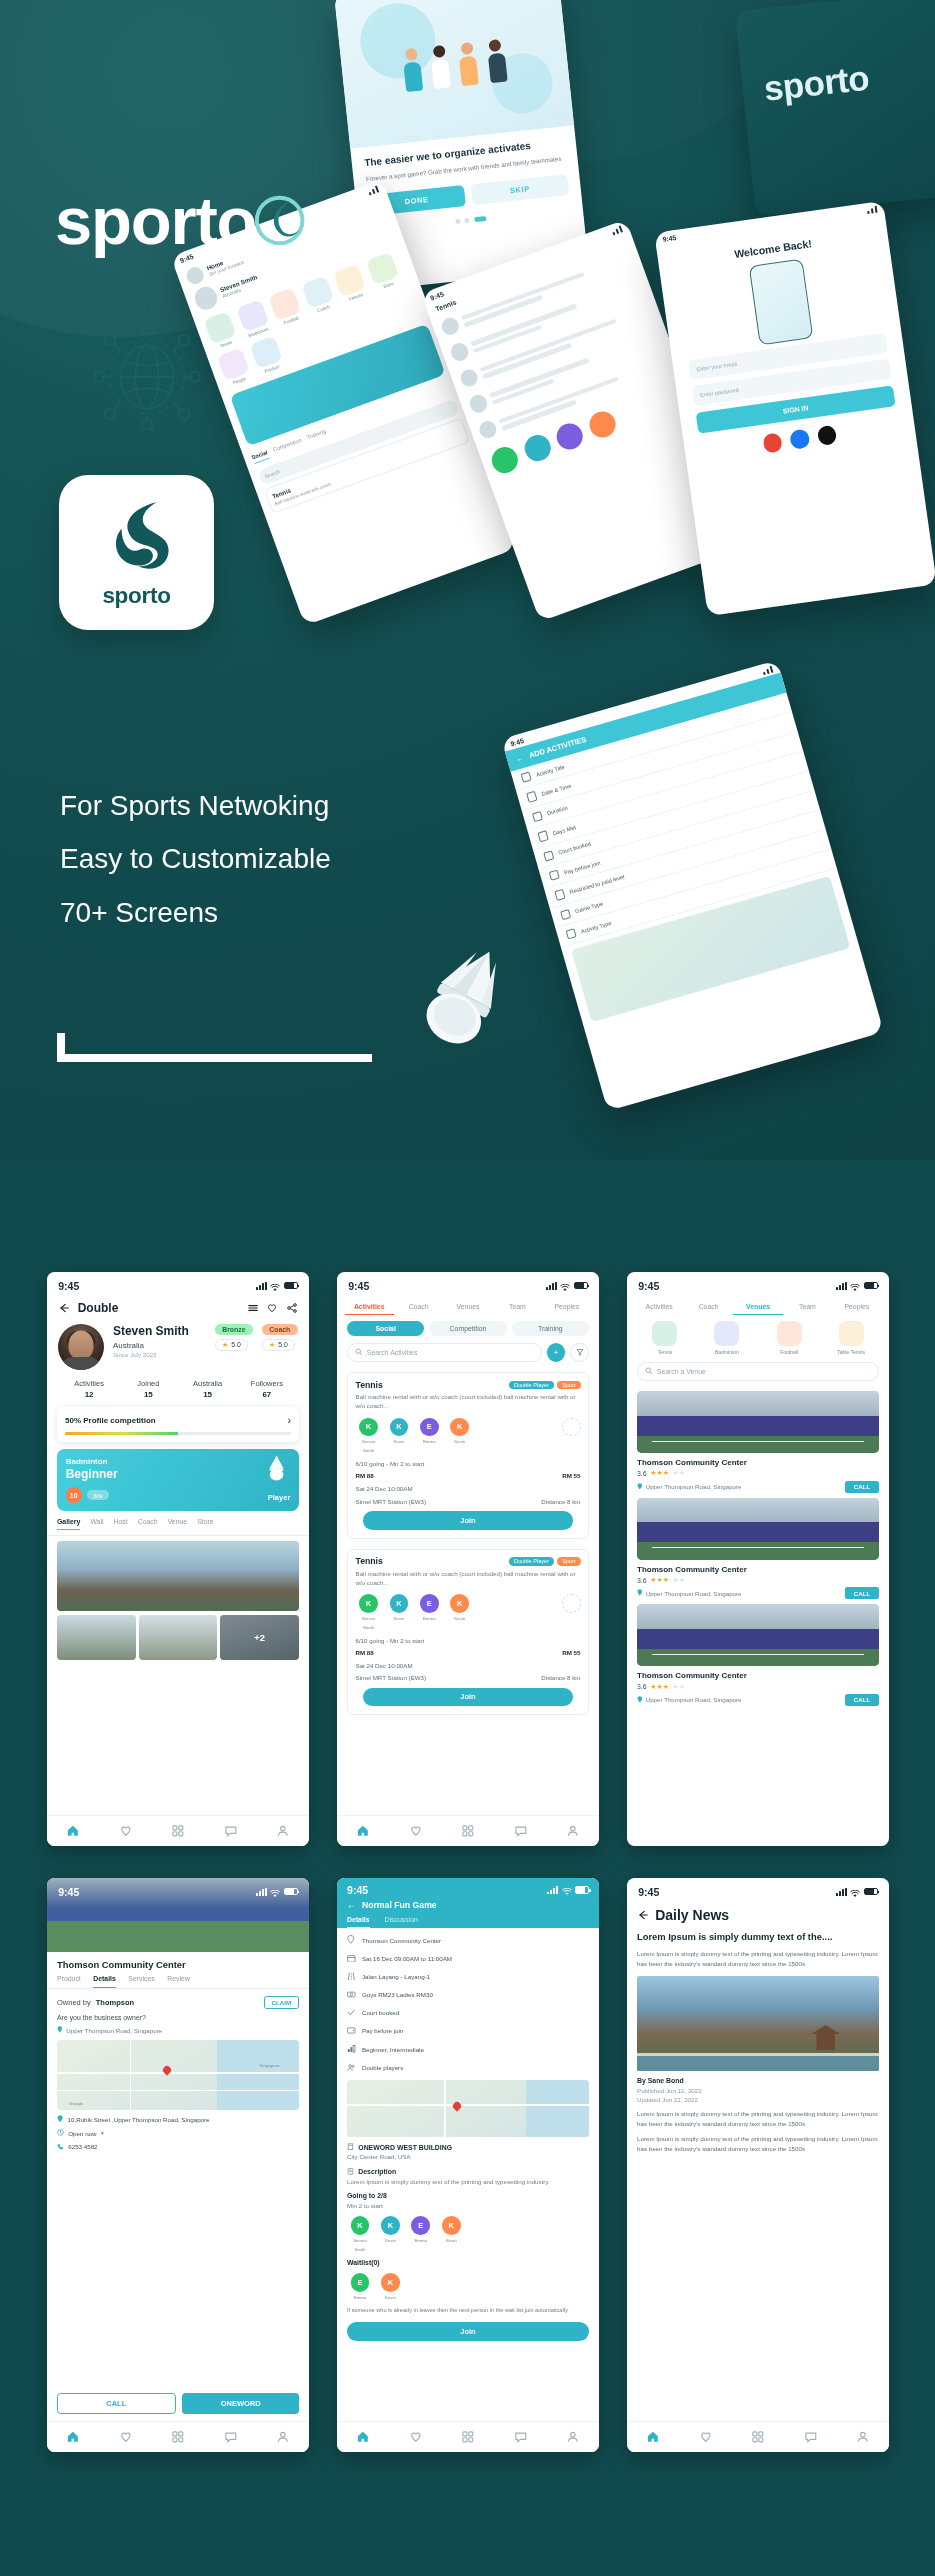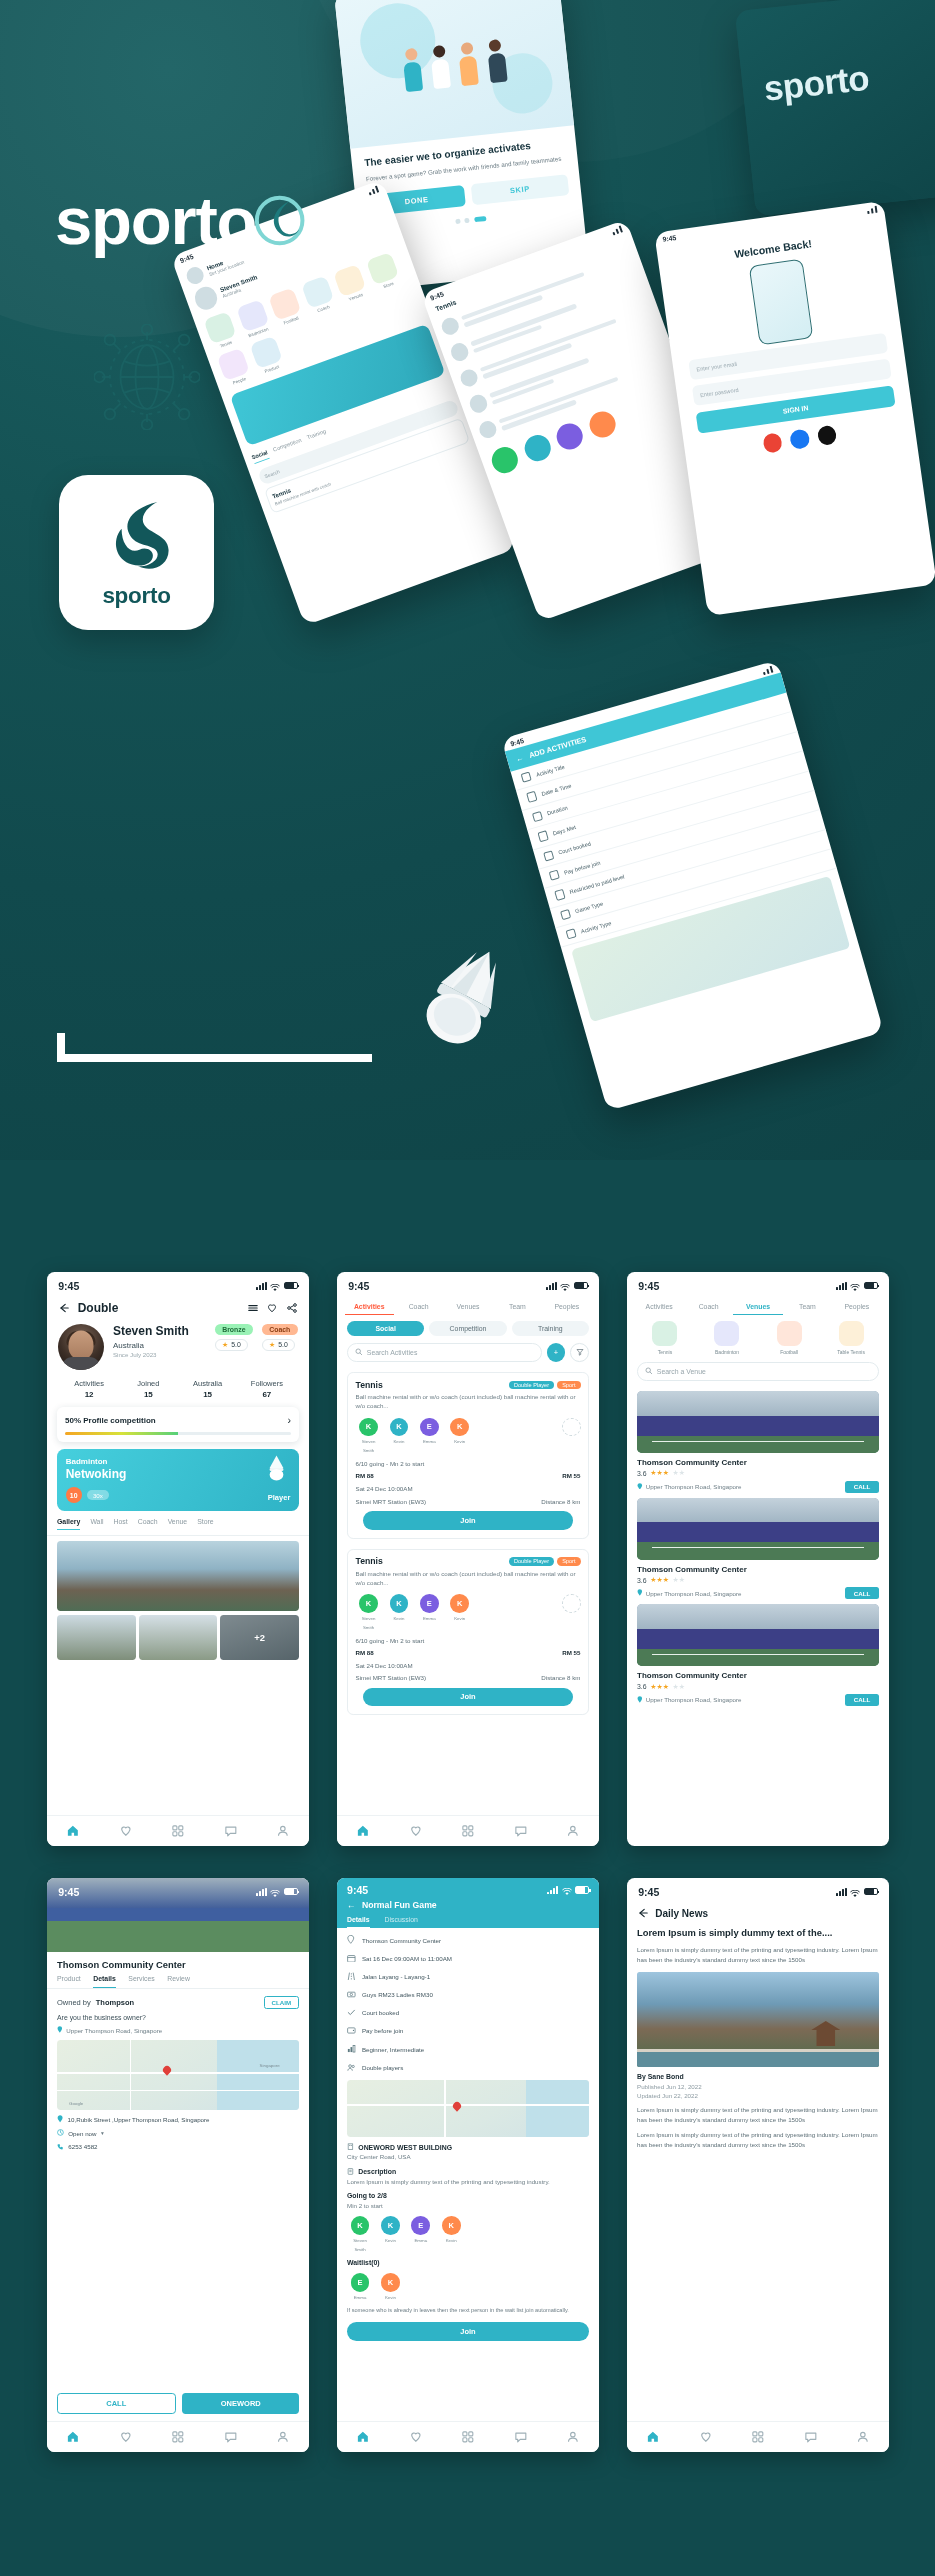--- a/index.html
+++ b/index.html
@@ -326,21 +326,21 @@
   .glist { padding: 2.5px 0 0; }
   .grow { display:flex; gap:5.6px; align-items:center; padding: 4.4px 10px; font-size: 6.2px; color:#41565f; }
   .grow .gi { width:9.4px; height:9.4px; flex:0 0 auto; color:#5d7a81; }
   .gsec { font-size: 6.9px; font-weight:bold; color:#16262e; padding: 6.2px 10px 1.2px;
           display:flex; gap:4.4px; align-items:center; }
   .gp { font-size: 6.2px; color:#6d7e86; padding: 0 10px; line-height:1.5; }
   .gnote { font-size: 5.6px; color:#6d7e86; padding: 5px 10px 0; line-height:1.5; }
 
   
   .newshead { display:flex; gap:6.2px; align-items:center; padding: 6.2px 10px 2.5px; }
-  .newshead .nt { font-size: 10px; font-weight:bold; color:#16262e; }
+  .newshead .nt { font-size: 14px; font-weight:bold; color:#16262e; }
   .newstitle { font-size: 9.4px; font-weight:bold; color:#16262e; padding: 5px 10px 0; line-height:1.35; }
   .newsp { font-size: 6.2px; color:#5d6f77; padding: 5.6px 10px 0; line-height:1.6; }
   .newsimg { margin: 6.9px 10px 0; height: 95px; border-radius:2.5px;
              background: linear-gradient(180deg,#9ec5de 0%, #6e9ab5 34%, #7c6a55 60%, #4a6b4a 100%);
              position:relative; overflow:hidden; }
   .newsimg .pagoda { position:absolute; right:16%; bottom:22%; width:29px; height:25px; background:#6c4a33;
                      clip-path: polygon(50% 0,100% 36%,82% 36%,82% 100%,18% 100%,18% 36%,0 36%); }
   .newsimg .rail { position:absolute; left:0; right:0; bottom:16%; height:2.5px; background:#d8d2c6; }
   .newsimg .water { position:absolute; left:0; right:0; bottom:0; height:16%; background:#5e8d9b; }
   .byline { font-size: 6.9px; font-weight:bold; color:#16262e; padding: 6.2px 10px 0; }
@@ -648,20 +648,25 @@
       <svg viewBox="0 0 100 110" width="75" height="82" aria-hidden="true">
         <path d="M78 8 C44 16, 30 36, 42 54 C52 69, 74 64, 78 76 C81 86, 66 96, 52 94
                  C72 104, 94 92, 93 72 C92 52, 66 50, 60 38 C54 26, 66 14, 78 8 Z" fill="#12575a"></path>
         <path d="M30 44 C16 60, 22 86, 44 92 C58 96, 72 90, 72 80 C72 72, 62 68, 54 72
                  C42 78, 30 66, 30 44 Z" fill="#12575a"></path>
       </svg>
     </span>
     <div class="icon-word">sporto</div>
   </div>
 
+  <div class="taglines">
+    <div class="tl">For Sports Netwoking</div>
+    <div class="tl">Easy to Customizable</div>
+    <div class="tl">70+ Screens</div>
+  </div>
   <div class="accent-rule"></div>
 
   <div class="shuttle">
     <svg viewBox="0 0 120 110" width="131" height="119" aria-hidden="true">
       <g transform="rotate(28 60 55)">
         <path d="M60 6 L34 52 L86 52 Z" fill="#f4f7f8"></path>
         <path d="M60 6 L46 52 L60 52 Z" fill="#dde7ea"></path>
         <path d="M50 12 L34 52 L44 52 Z" fill="#eef3f5"></path>
         <path d="M70 12 L86 52 L76 52 Z" fill="#e7eef1"></path>
         <rect x="34" y="52" width="52" height="10" rx="3" fill="#e0e9ec"></rect>
@@ -774,21 +779,21 @@
           <span class="lab">50% Profile competition</span>
           <span style="font-size:10.6px;color:#16262e">›</span>
         </div>
         <div class="progtrack">
             <div class="progfill" style="width:50%"></div>
           </div>
       </div>
 
       <div class="sportcard">
         <div class="t1">Badminton</div>
-        <div class="t2">Netwoking</div>
+        <div class="t2">Beginner</div>
         <div class="lvl" style="top:auto;bottom:8.7px">Player</div>
         <span style="position:absolute;right:10px;top:5px;">
           <svg viewBox="0 0 40 46" width="25" height="29">
               <path d="M20 2 L9 22 L31 22 Z" fill="#ffffff" opacity="0.95"></path>
               <rect x="9" y="22" width="22" height="5" rx="2" fill="#eef6f8"></rect>
               <ellipse cx="20" cy="33" rx="11" ry="9" fill="#ffffff"></ellipse>
             </svg>
         </span>
         <div class="coinrow">
           <span class="coin">10</span>

